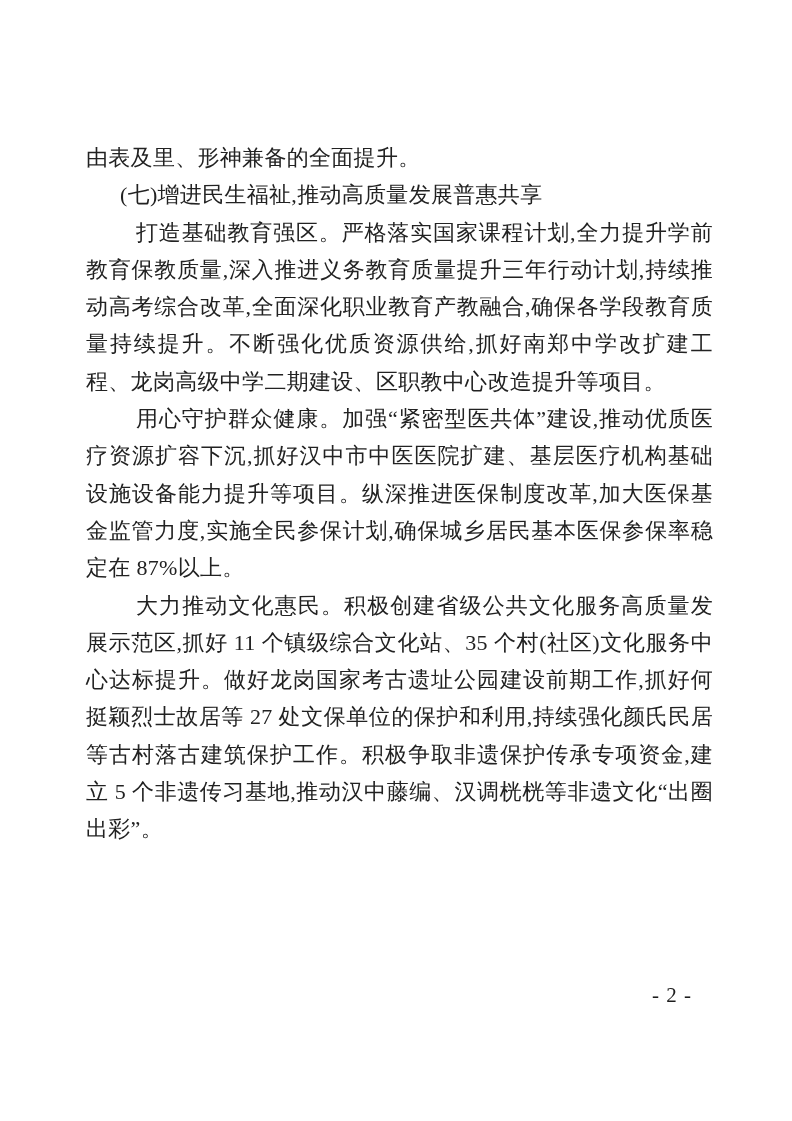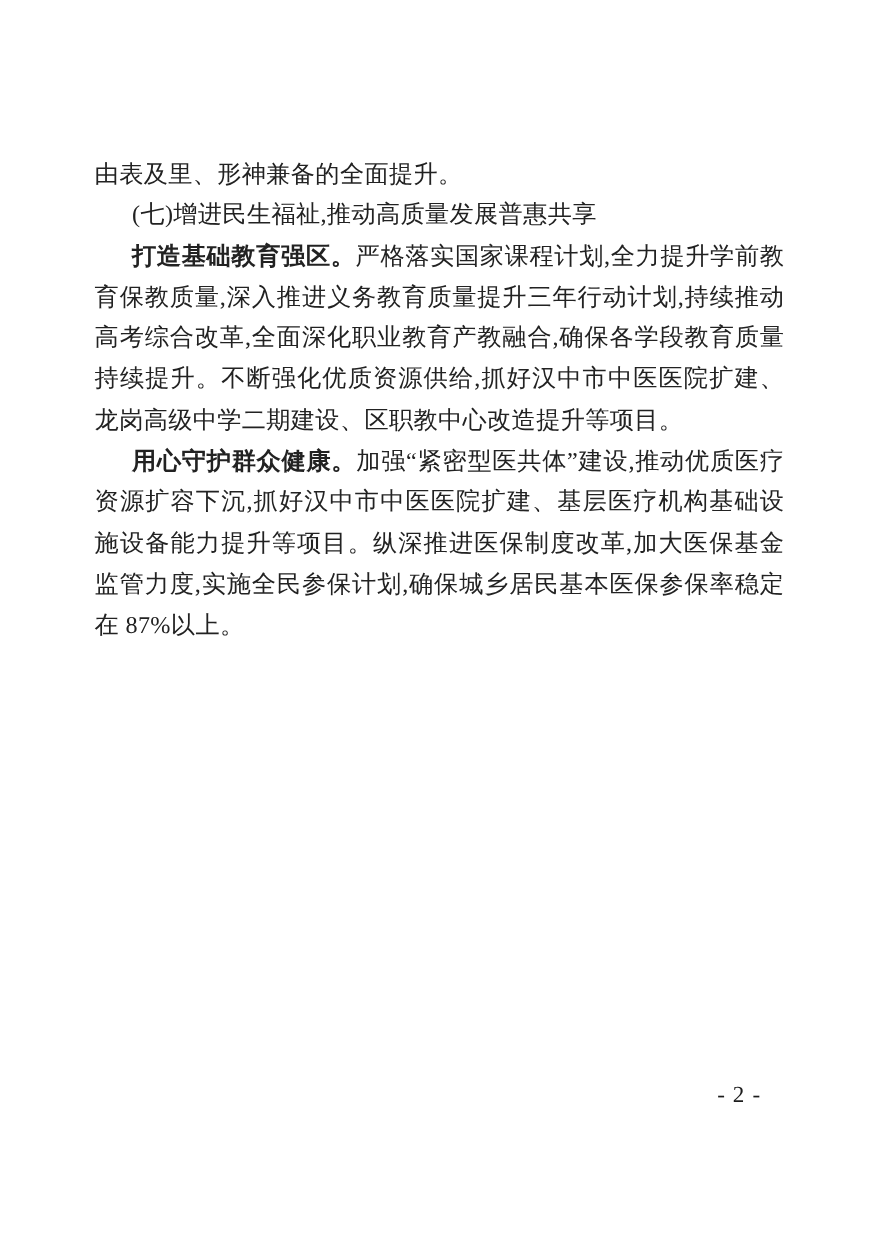--- a/index.html
+++ b/index.html
@@ -31,43 +31,45 @@
     padding: 0;
     text-indent: 34px;
   }
   .doc-content p.continuation {
     text-indent: 0;
   }
   .doc-content p.section-heading {
     font-weight: 400;
   }
   .lead {
-    font-weight: 700;
+    font-weight: 400;
+    margin-left: 16px;
   }
   .page-number {
     position: absolute;
     top: 983px;
     right: 100px;
     font-size: 21px;
     letter-spacing: 1px;
     color: #1c1c1c;
   }
 </style>
 </head>
 <body>
 
 <div class="doc-page">
   <div class="doc-content">
 
     <p class="continuation"><span>由表及里、形神兼备的全面提升。</span></p>
 
     <p class="section-heading"><span>(七)增进民生福祉,推动高质量发展普惠共享</span></p>
 
-    <p><span class="lead">打造基础教育强区。</span><span>严格落实国家课程计划,全力提升学前教育保教质量,深入推进义务教育质量提升三年行动计划,持续推动高考综合改革,全面深化职业教育产教融合,确保各学段教育质量持续提升。不断强化优质资源供给,抓好汉中市中医医院扩建、龙岗高级中学二期建设、区职教中心改造提升等项目。</span></p>
+    <p><span class="lead">打造基础教育强区。</span><span>严格落实国家课程计划,全力提升学前教育保教质量,深入推进义务教育质量提升三年行动计划,持续推动高考综合改革,全面深化职业教育产教融合,确保各学段教育质量持续提升。不断强化优质资源供给,抓好南郑中学改扩建工程、龙岗高级中学二期建设、区职教中心改造提升等项目。</span></p>
 
     <p><span class="lead">用心守护群众健康。</span><span>加强“紧密型医共体”建设,推动优质医疗资源扩容下沉,抓好汉中市中医医院扩建、基层医疗机构基础设施设备能力提升等项目。纵深推进医保制度改革,加大医保基金监管力度,实施全民参保计划,确保城乡居民基本医保参保率稳定在 87%以上。</span></p>
 
+    <p><span class="lead">大力推动文化惠民。</span><span>积极创建省级公共文化服务高质量发展示范区,抓好 11 个镇级综合文化站、35 个村(社区)文化服务中心达标提升。做好龙岗国家考古遗址公园建设前期工作,抓好何挺颖烈士故居等 27 处文保单位的保护和利用,持续强化颜氏民居等古村落古建筑保护工作。积极争取非遗保护传承专项资金,建立 5 个非遗传习基地,推动汉中藤编、汉调桄桄等非遗文化“出圈出彩”。</span></p>
 
 
   </div>
 
   <div class="page-number">- 2 -</div>
 </div>
 
 </body></html>

